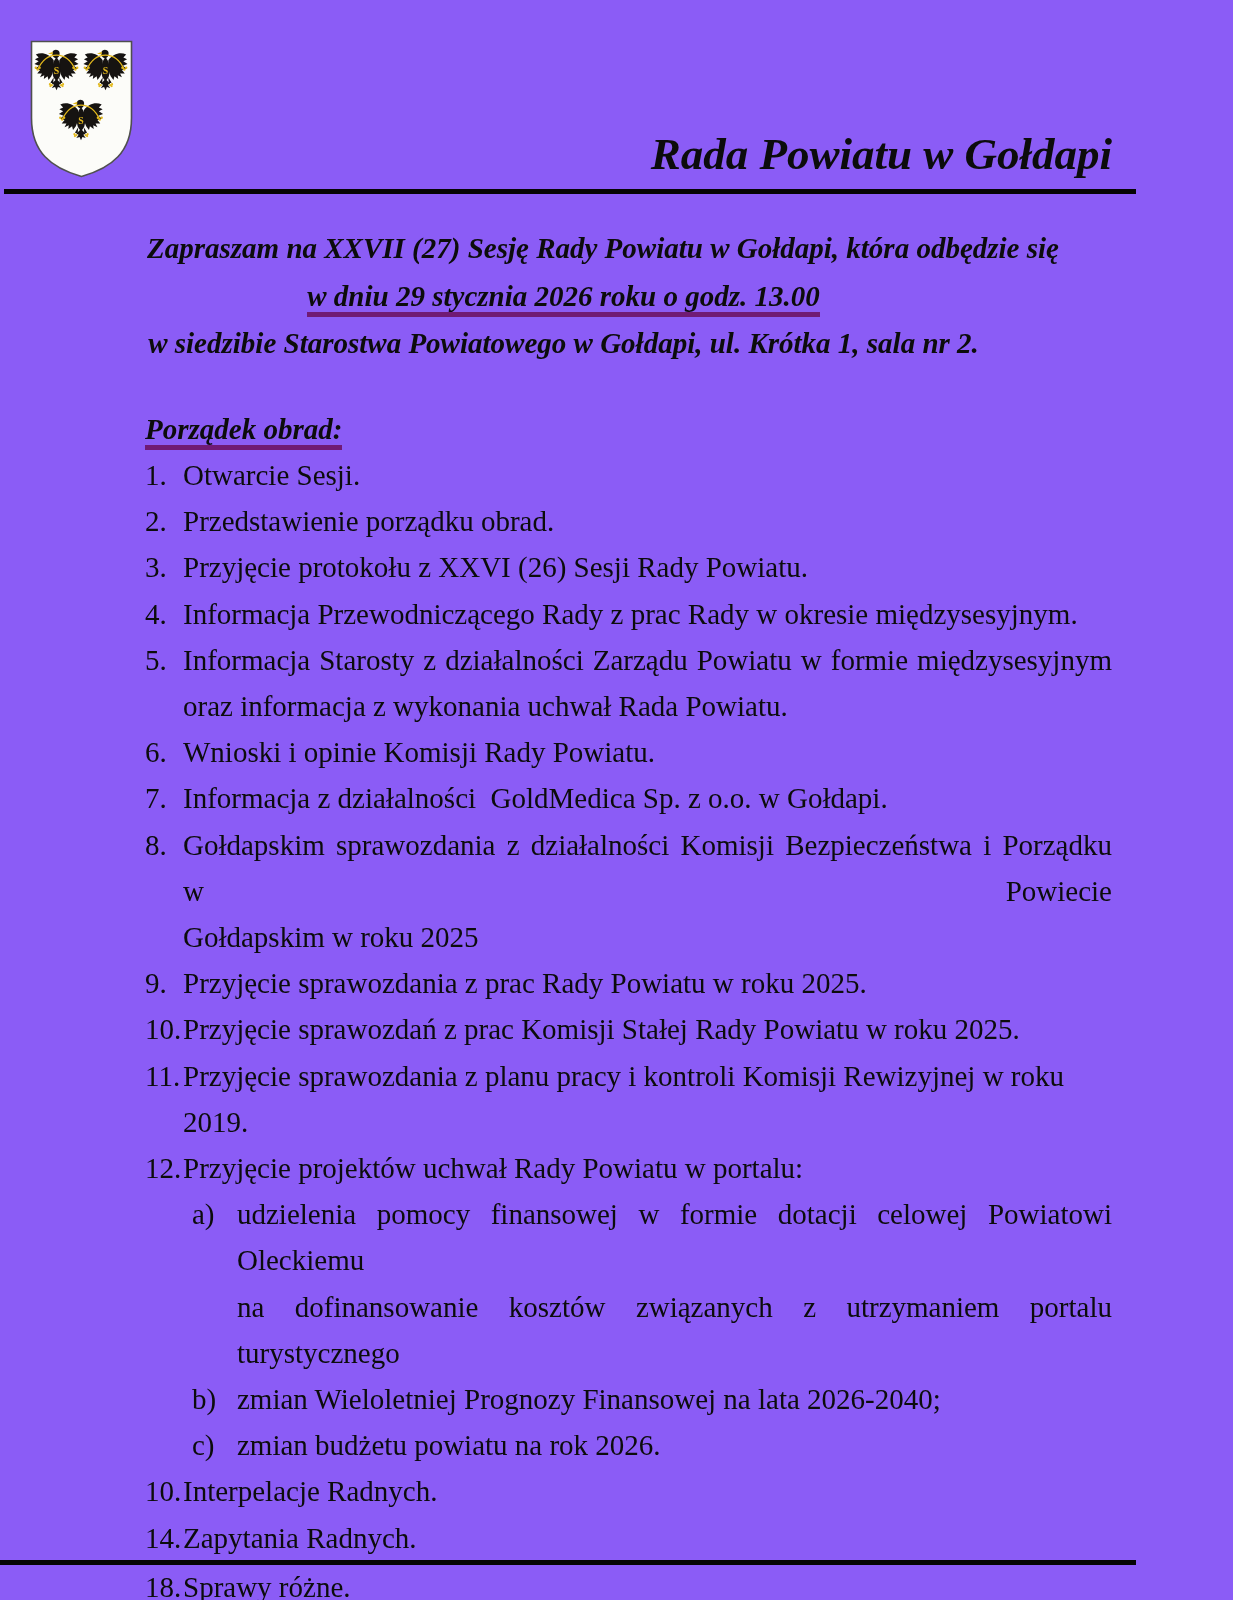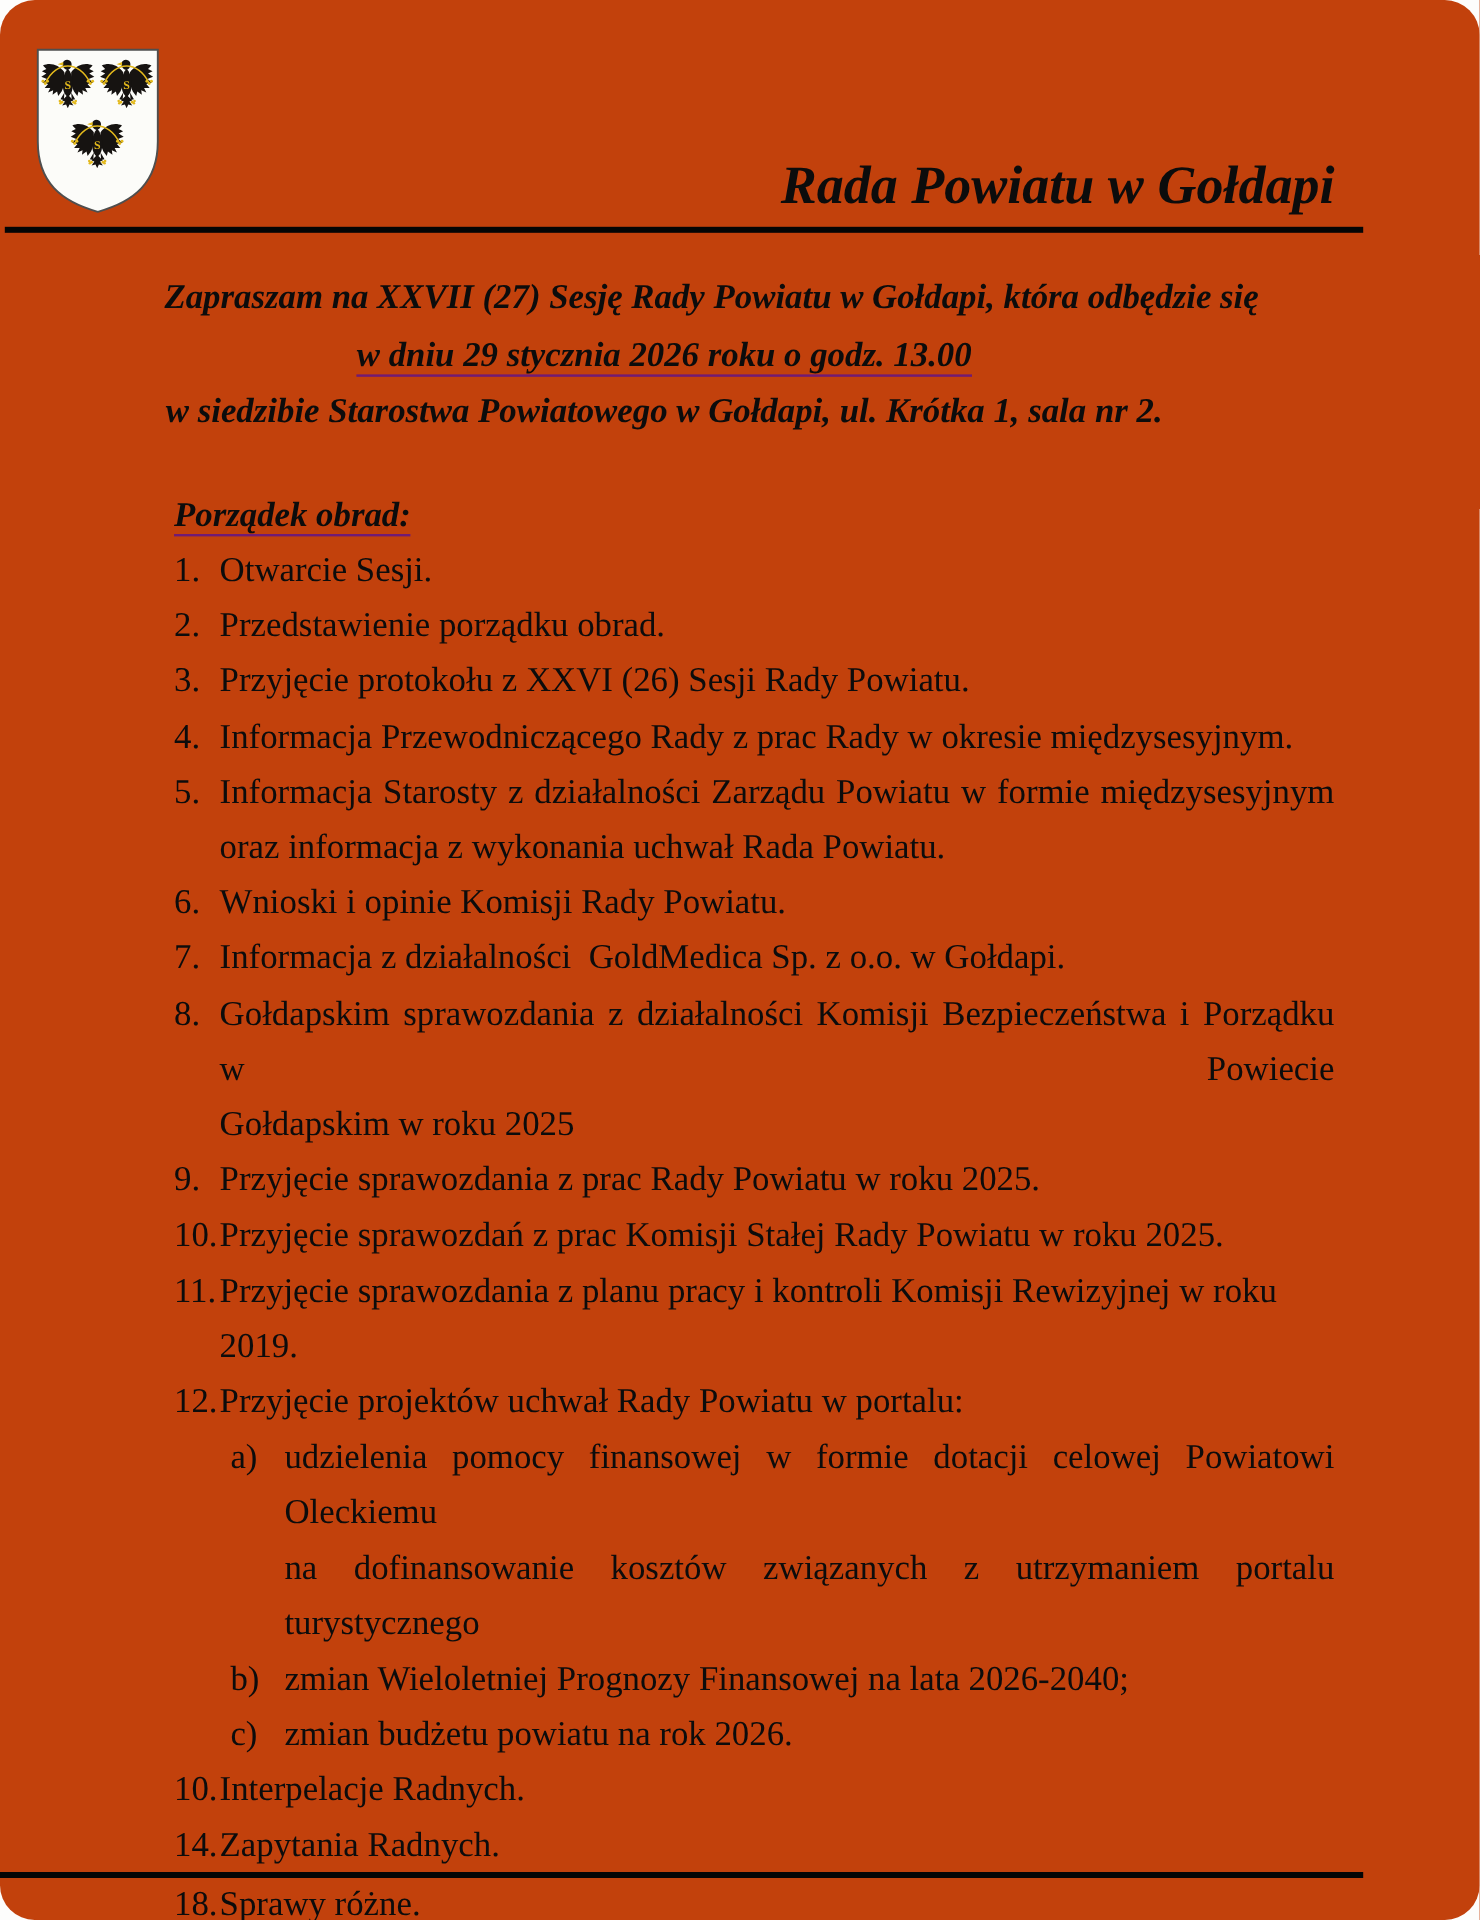--- a/index.html
+++ b/index.html
@@ -3,43 +3,43 @@
 <meta charset="utf-8">
 <style>
   html,body{margin:0;padding:0;}
   body{
     width:1233px;height:1600px;
     background:#fdfdfc;
     font-family:"Liberation Serif","DejaVu Serif",serif;
     color:#0c0c0c;
     overflow:hidden;
   }
-  .page{position:relative;width:1233px;height:1600px;background:#c2410c;overflow:hidden;border-radius:29px;}
+  .page{position:relative;width:1233px;height:1600px;background:#8b5cf6;overflow:hidden;}
 
   
   .crest{position:absolute;left:30px;top:40px;width:103px;height:138px;}
   .doc-title{
     position:absolute;left:0;top:127px;width:1112px;
     text-align:right;
     font-size:45px;font-weight:bold;font-style:italic;
     line-height:1.2;
     letter-spacing:0px;
     white-space:nowrap;
   }
   .rule-top{position:absolute;left:4px;top:189px;width:1132px;height:5px;background:#050505;}
   .rule-bottom{position:absolute;left:0px;top:1560px;width:1136px;height:5px;background:#050505;}
 
   
   .intro{
-    position:absolute;left:137px;top:225px;width:833px;
+    position:absolute;left:147px;top:225px;width:833px;
     font-size:29px;font-weight:bold;font-style:italic;
     text-align:center;
   }
   .intro .iline{line-height:47.5px;white-space:nowrap;}
-  .u{border-bottom:2px solid #701a75;}
+  .u{border-bottom:5px solid #701a75;}
 
   
   .agenda-heading{
     position:absolute;left:145px;top:406px;
     font-size:29px;font-weight:bold;font-style:italic;
     line-height:46.2px;white-space:nowrap;
   }
   .agenda-list{position:absolute;left:145px;top:452px;width:967px;font-size:29px;}
   .item{position:relative;padding-left:38px;}
   .item .num{position:absolute;left:0;top:0;line-height:46.2px;}

